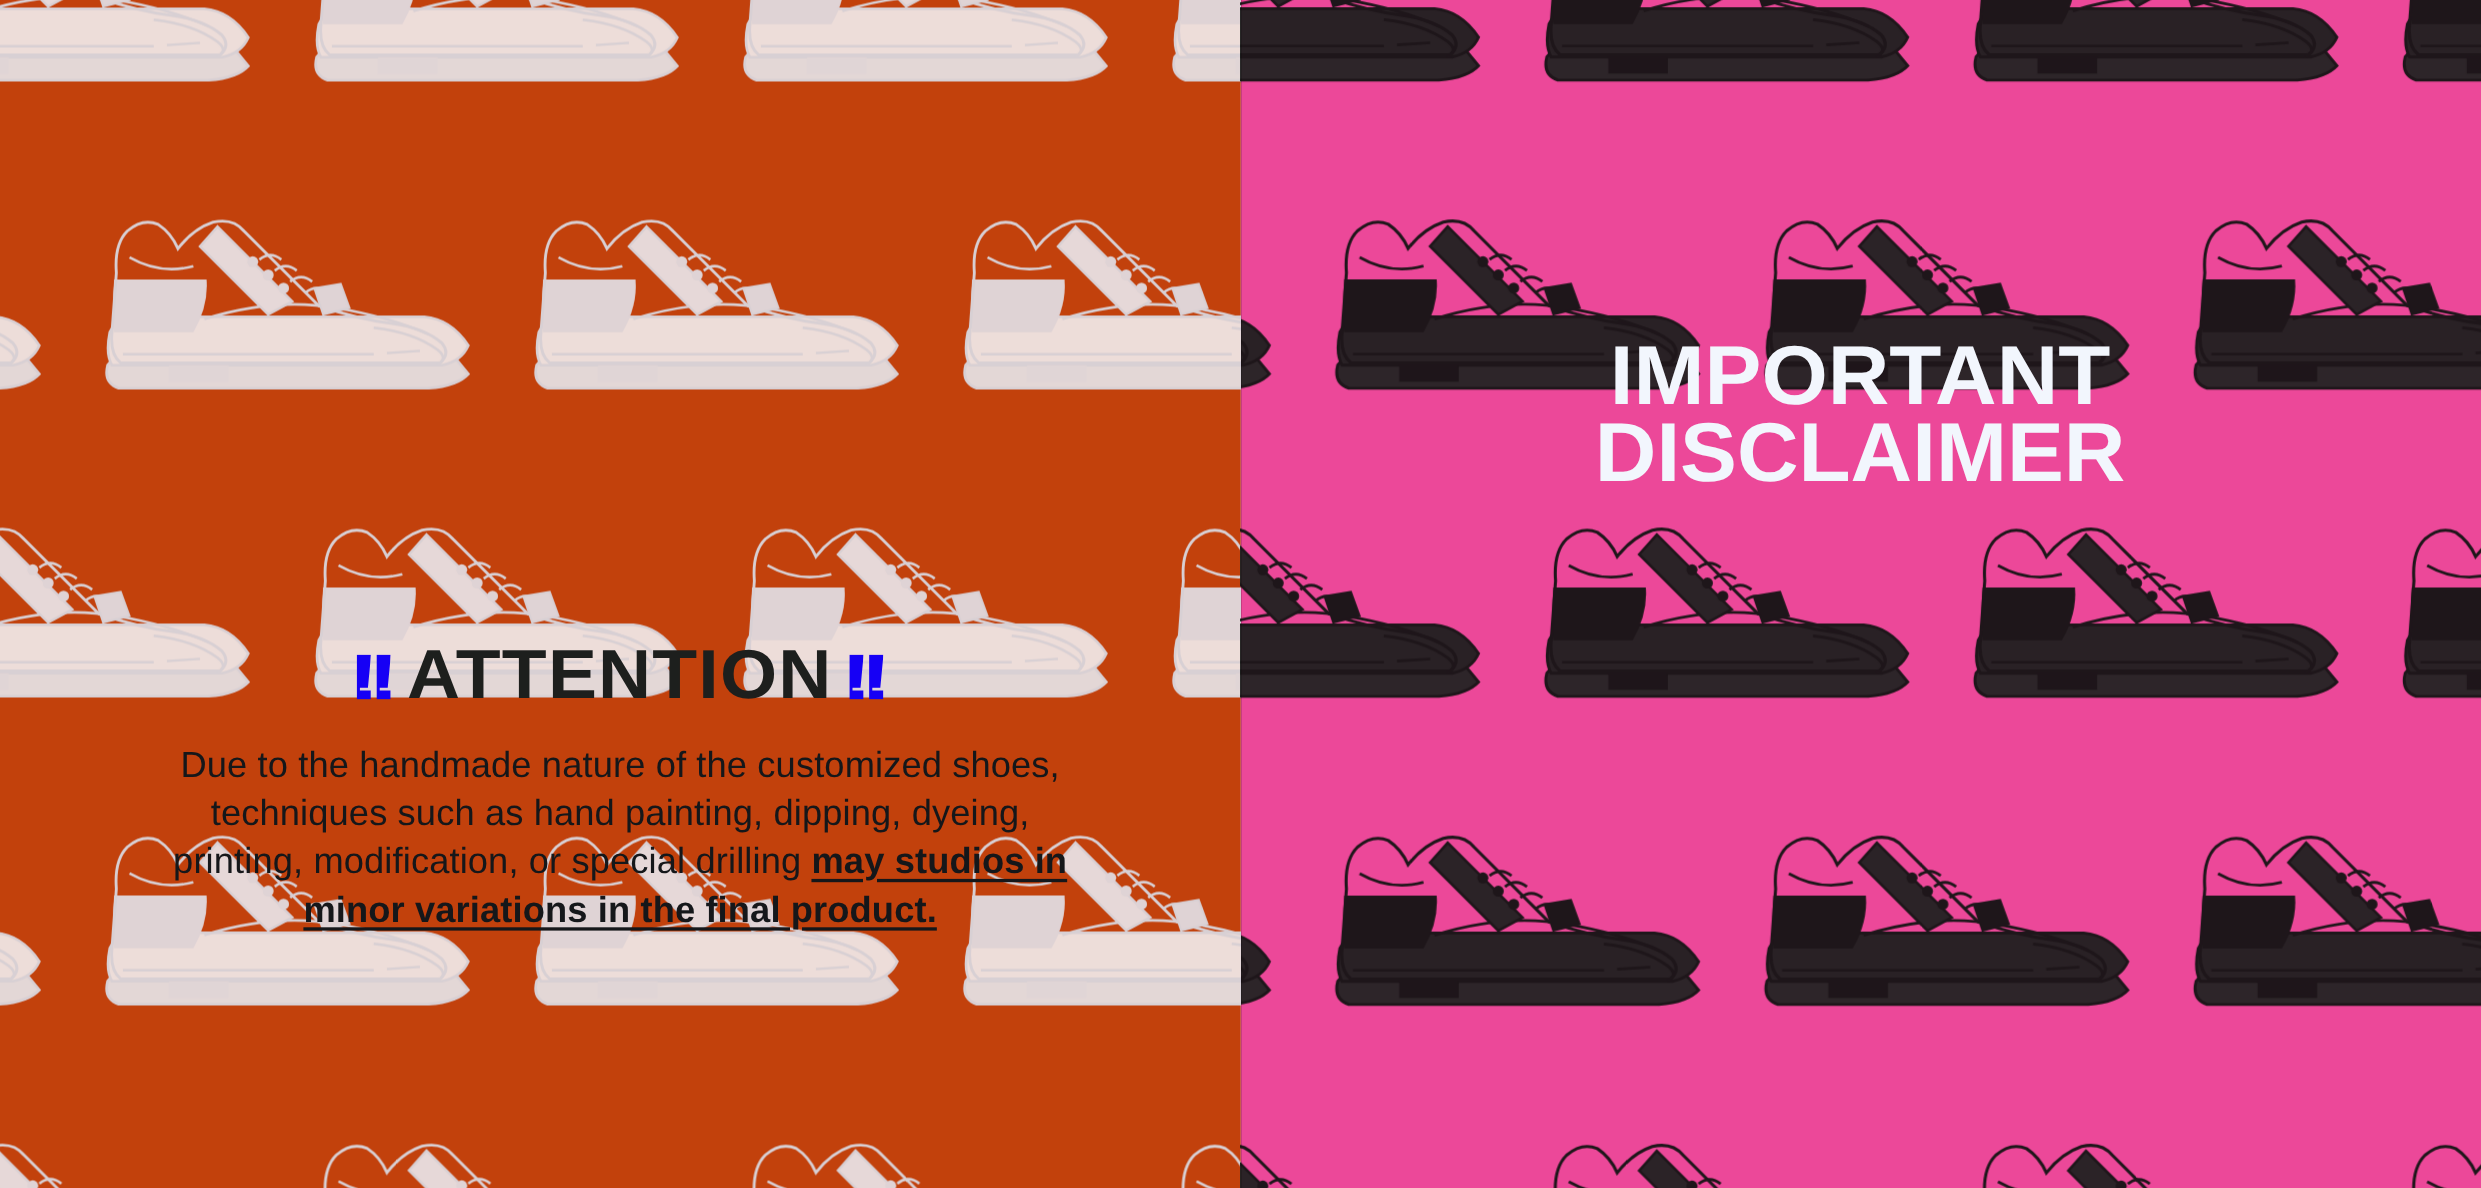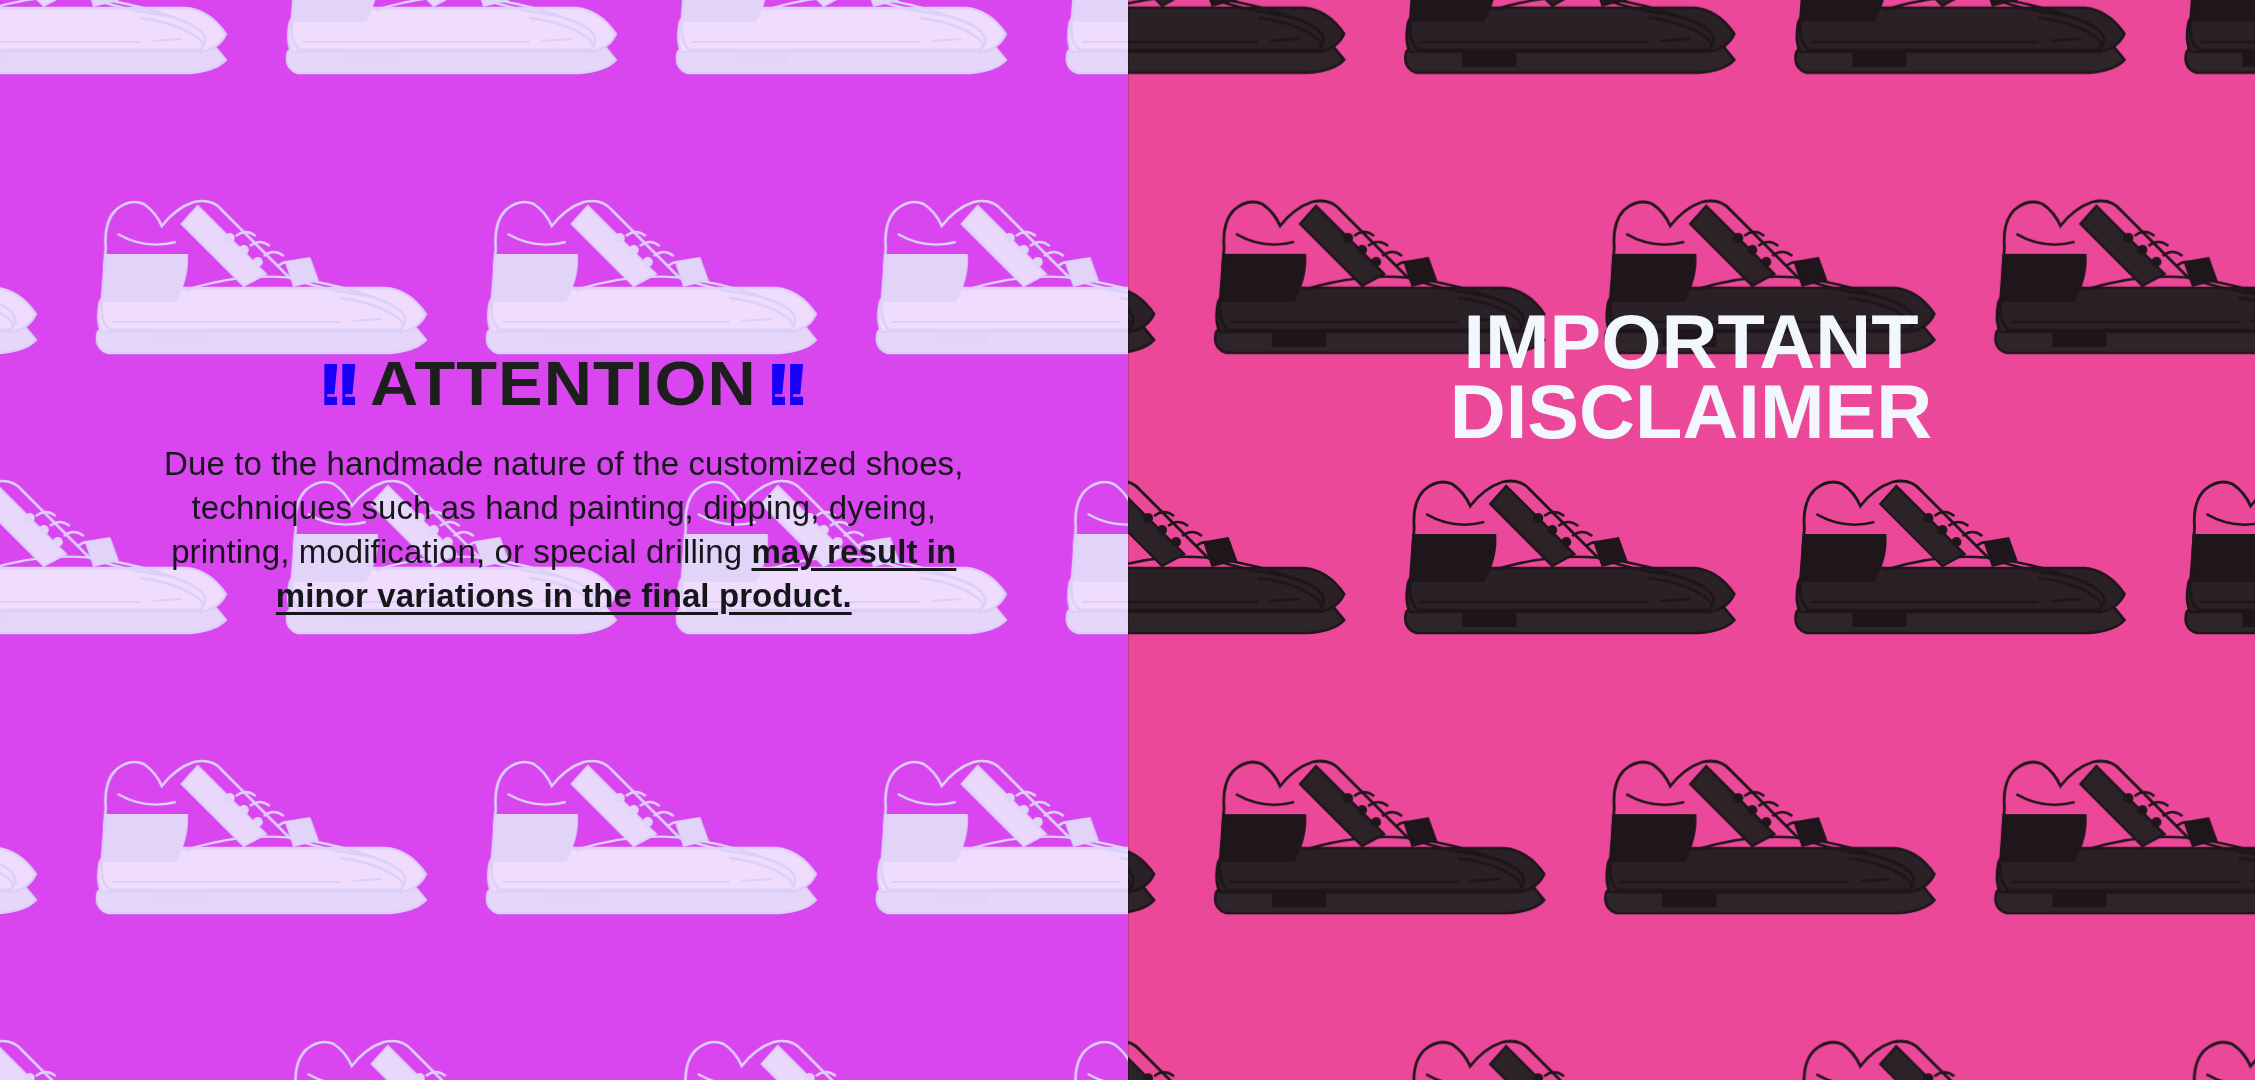--- a/index.html
+++ b/index.html
@@ -47,21 +47,21 @@
   .panel-content {
     position:relative;
     z-index:2;
     width:100%;
     display:flex;
     flex-direction:column;
     align-items:center;
   }
 
   
-  .panel-light { background:#d946ef; }
+  .panel-light { background:#c2410c;justify-content:center; }
 
   .panel-light .panel-content { padding-top:352px; }
 
   .attention-heading {
     display:flex;
     align-items:center;
     justify-content:center;
     gap:26px;
     white-space:nowrap;
     line-height:1;
@@ -225,21 +225,21 @@
             <i></i>
         </span>
         <span class="attention-word">ATTENTION</span>
         <span class="bang">
           <i></i>
             <i></i>
         </span>
       </h1>
 
       <p class="body-copy">
-        <span>Due to the handmade nature of the customized shoes, techniques such as hand painting, dipping, dyeing, printing, modification, or special drilling </span><span class="emph">may result in minor variations in the final product.</span>
+        <span>Due to the handmade nature of the customized shoes, techniques such as hand painting, dipping, dyeing, printing, modification, or special drilling </span><span class="emph">may studios in minor variations in the final product.</span>
       </p>
 
     </div>
   </section>
 
   <section class="panel panel-dark">
 
     <div class="panel-bg">
       <svg viewBox="0 0 1127 1080" preserveAspectRatio="xMidYMid slice" aria-hidden="true">
         <defs>

